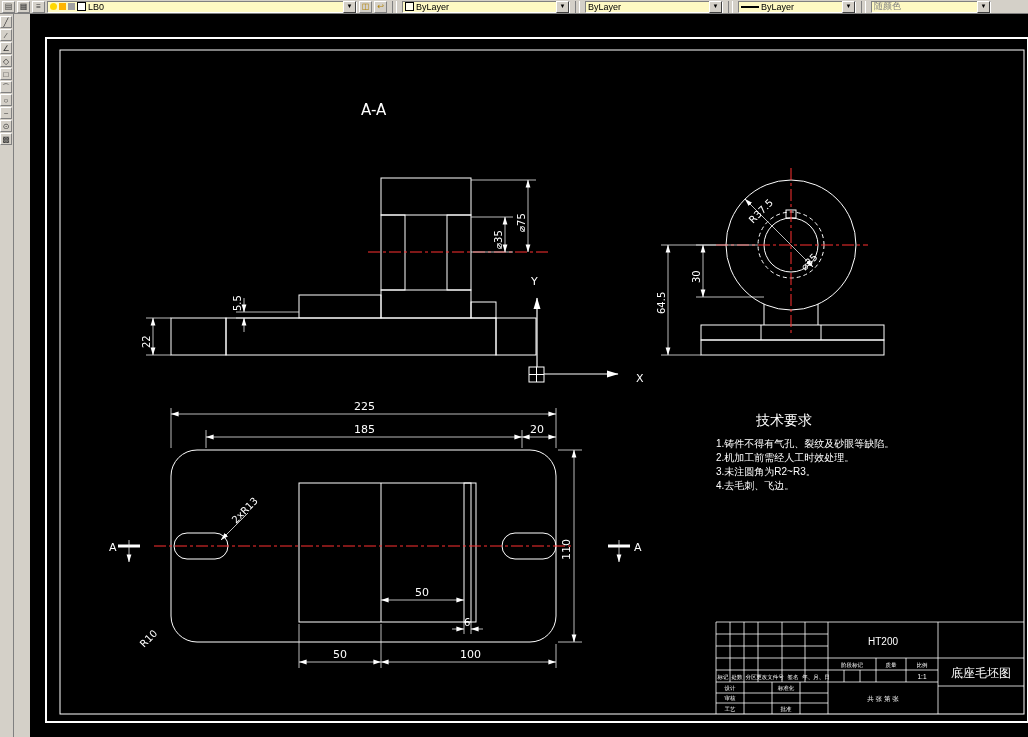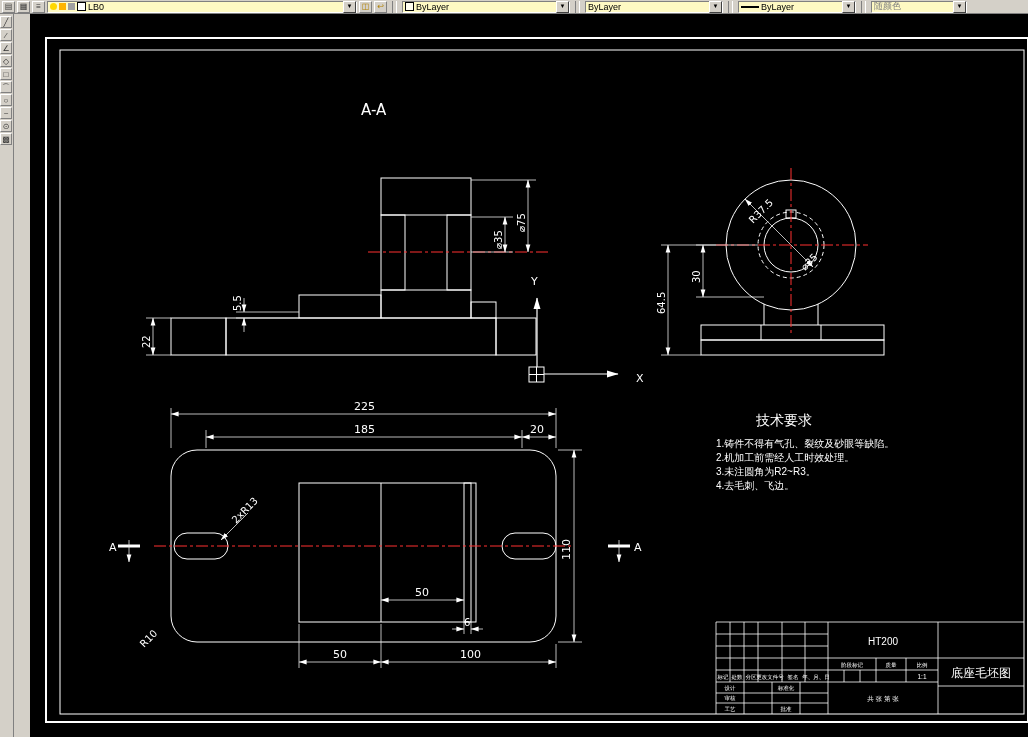--- a/index.html
+++ b/index.html
@@ -62,21 +62,21 @@
     <span class="val">ByLayer</span>
     <span class="arrow">▼</span>
   </div>
   <div class="sep"></div>
   <div class="combo" style="width:118px">
     <span style="display:inline-block;width:18px;height:2px;background:#000"></span>
     <span class="val">ByLayer</span>
     <span class="arrow">▼</span>
   </div>
   <div class="sep"></div>
-  <div class="combo" style="width:96px">
+  <div class="combo" style="width:120px">
     <span class="val gray">随颜色</span>
     <span class="arrow">▼</span>
   </div>
 </div>
 
 <div class="side-toolbar">
   <button class="tbtn">╱</button>
   <button class="tbtn">⁄</button>
   <button class="tbtn">∠</button>
   <button class="tbtn">◇</button>

